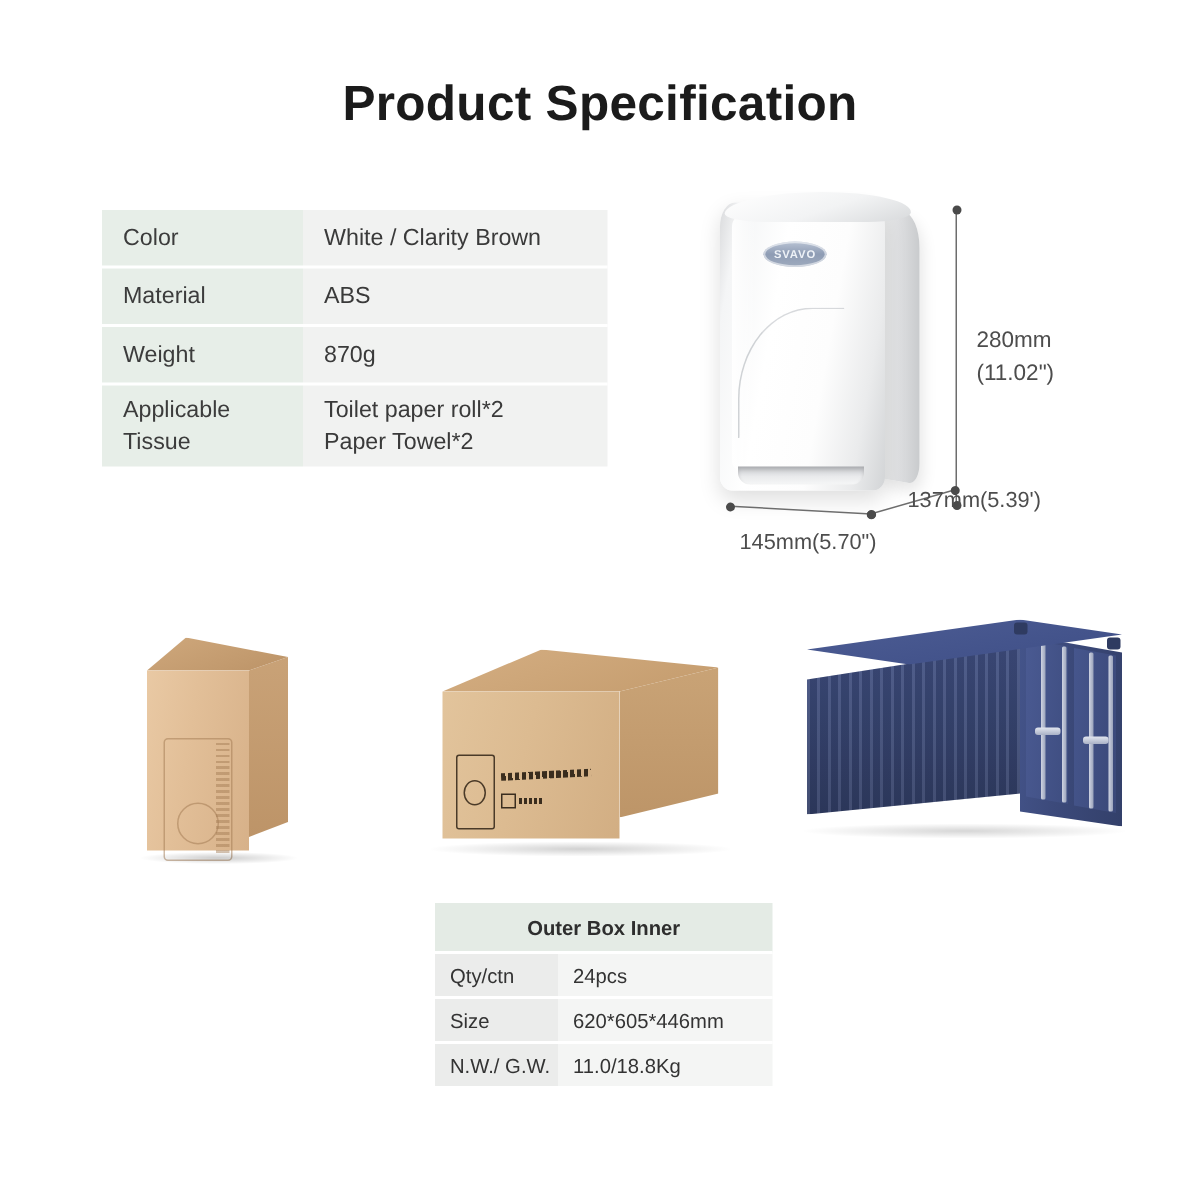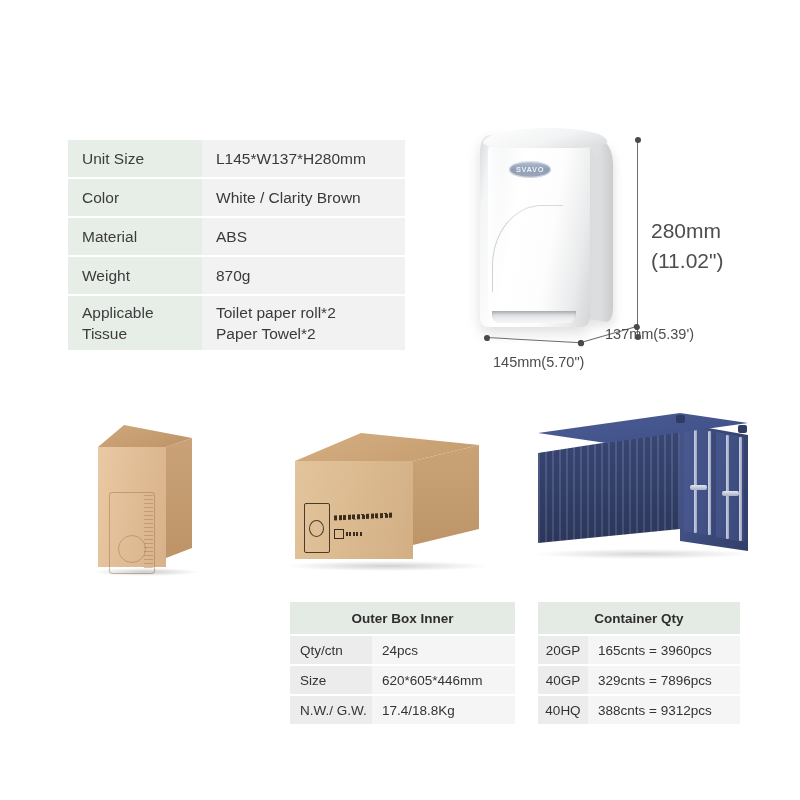--- a/index.html
+++ b/index.html
@@ -142,21 +142,21 @@
     transform:rotate(-16deg);transform-origin:left center;
   }
   .dim-h-right::before,.dim-h-right::after{
     content:"";position:absolute;top:-2.3px;width:6px;height:6px;
     border-radius:50%;background:#4a4a4a;
   }
   .dim-h-right::before{left:-3px;}
   .dim-h-right::after{right:-3px;}
 
   .dim-label{
-    position:absolute;font-size:21px;color:#4d4d4d;white-space:nowrap;
+    position:absolute;font-size:15px;color:#4d4d4d;white-space:nowrap;
   }
   .dim-h-lbl{font-size:14.5px;}
   .lbl-height{left:196px;top:98px;line-height:1.45;}
   .lbl-width{left:38px;top:236px;}
   .lbl-depth{left:150px;top:208px;}
 
   
   .pack-zone{position:absolute;left:0;top:405px;width:800px;height:180px;}
 
   
@@ -331,27 +331,24 @@
   #tbl-outer{left:290px;top:602px;width:225px;}
   #tbl-outer td.k{width:72px;}
   #tbl-container{left:538px;top:602px;width:202px;}
   #tbl-container td.k{width:50px;text-align:center;padding-left:0;}
 </style>
 </head>
 <body>
 
 <div class="page">
 
+  <div class="title">Product Specification</div>
 
   <table class="spec-table">
     <tbody>
-      <tr>
-        <td class="k">Unit Size</td>
-        <td class="v">L145*W137*H280mm</td>
-      </tr>
       <tr>
         <td class="k">Color</td>
         <td class="v">White / Clarity Brown</td>
       </tr>
       <tr>
         <td class="k">Material</td>
         <td class="v">ABS</td>
       </tr>
       <tr>
         <td class="k">Weight</td>
@@ -462,40 +459,19 @@
       <tr>
         <td class="k">Qty/ctn</td>
         <td class="v">24pcs</td>
       </tr>
       <tr>
         <td class="k">Size</td>
         <td class="v">620*605*446mm</td>
       </tr>
       <tr>
         <td class="k">N.W./ G.W.</td>
-        <td class="v">17.4/18.8Kg</td>
+        <td class="v">11.0/18.8Kg</td>
       </tr>
     </tbody>
   </table>
 
-  <table class="btable" id="tbl-container">
-    <thead>
-      <tr>
-        <th colspan="2">Container Qty</th>
-      </tr>
-    </thead>
-    <tbody>
-      <tr>
-        <td class="k">20GP</td>
-        <td class="v">165cnts = 3960pcs</td>
-      </tr>
-      <tr>
-        <td class="k">40GP</td>
-        <td class="v">329cnts = 7896pcs</td>
-      </tr>
-      <tr>
-        <td class="k">40HQ</td>
-        <td class="v">388cnts = 9312pcs</td>
-      </tr>
-    </tbody>
-  </table>
 
 </div>
 
 </body></html>

